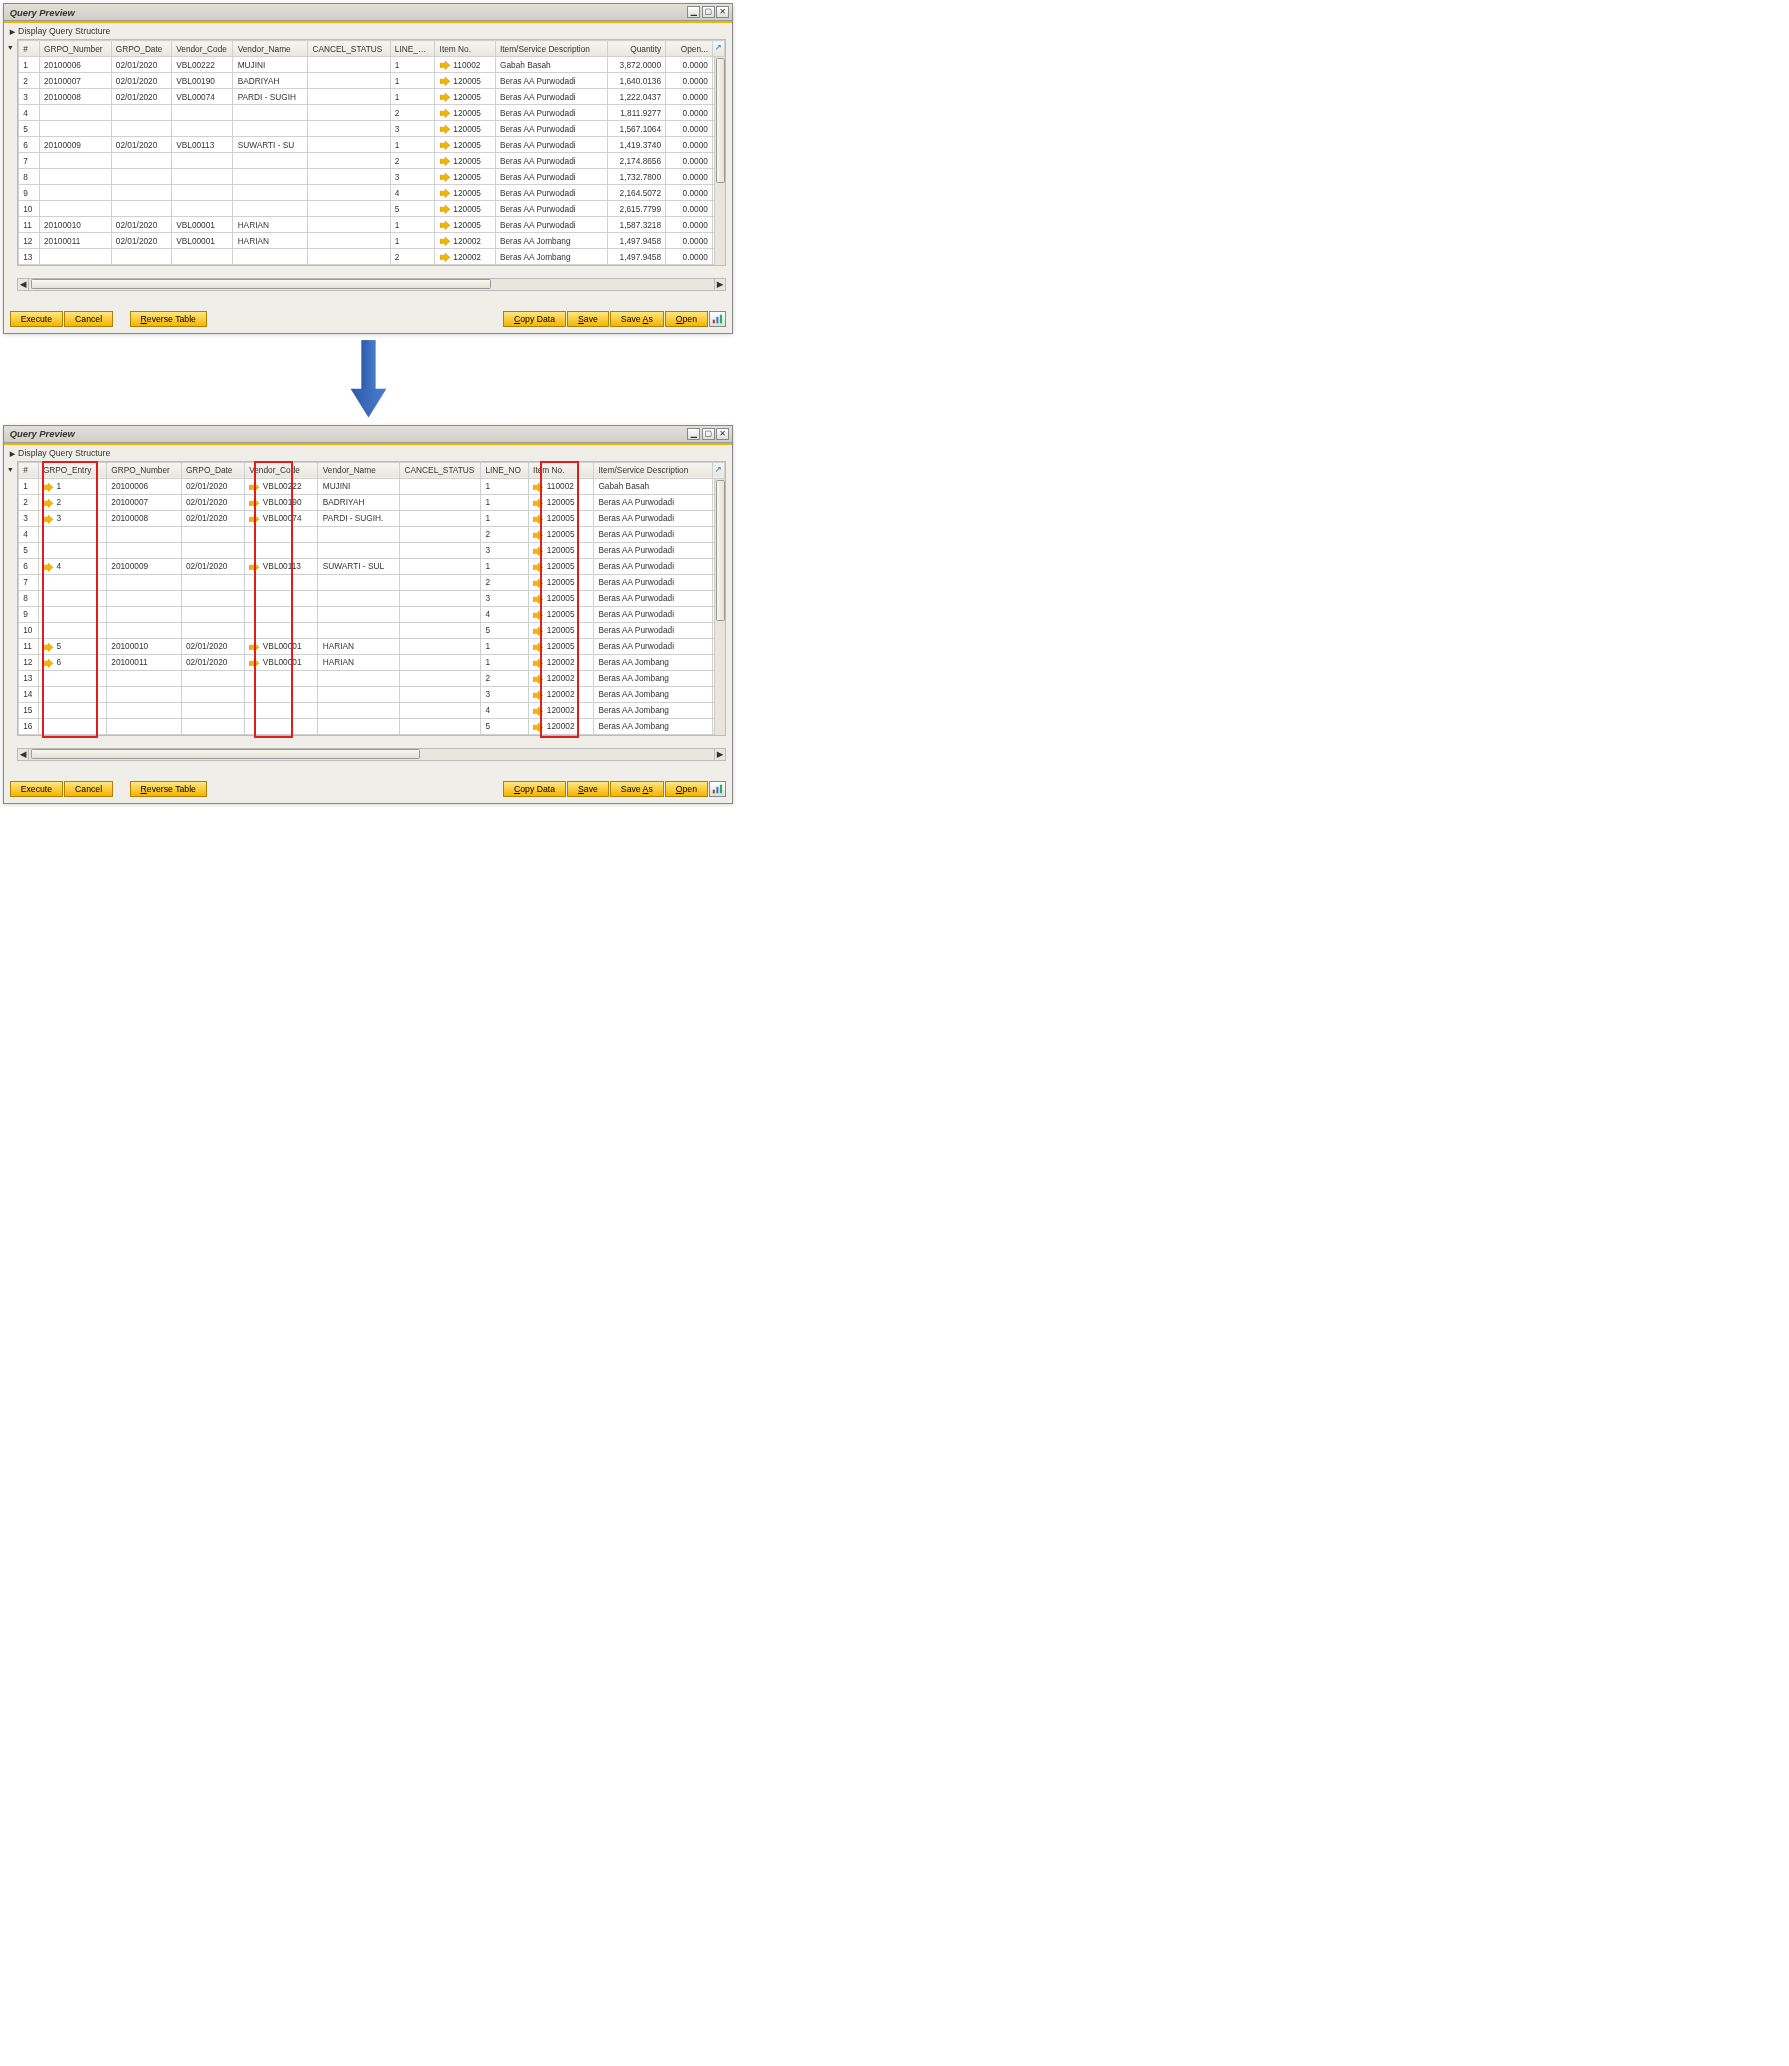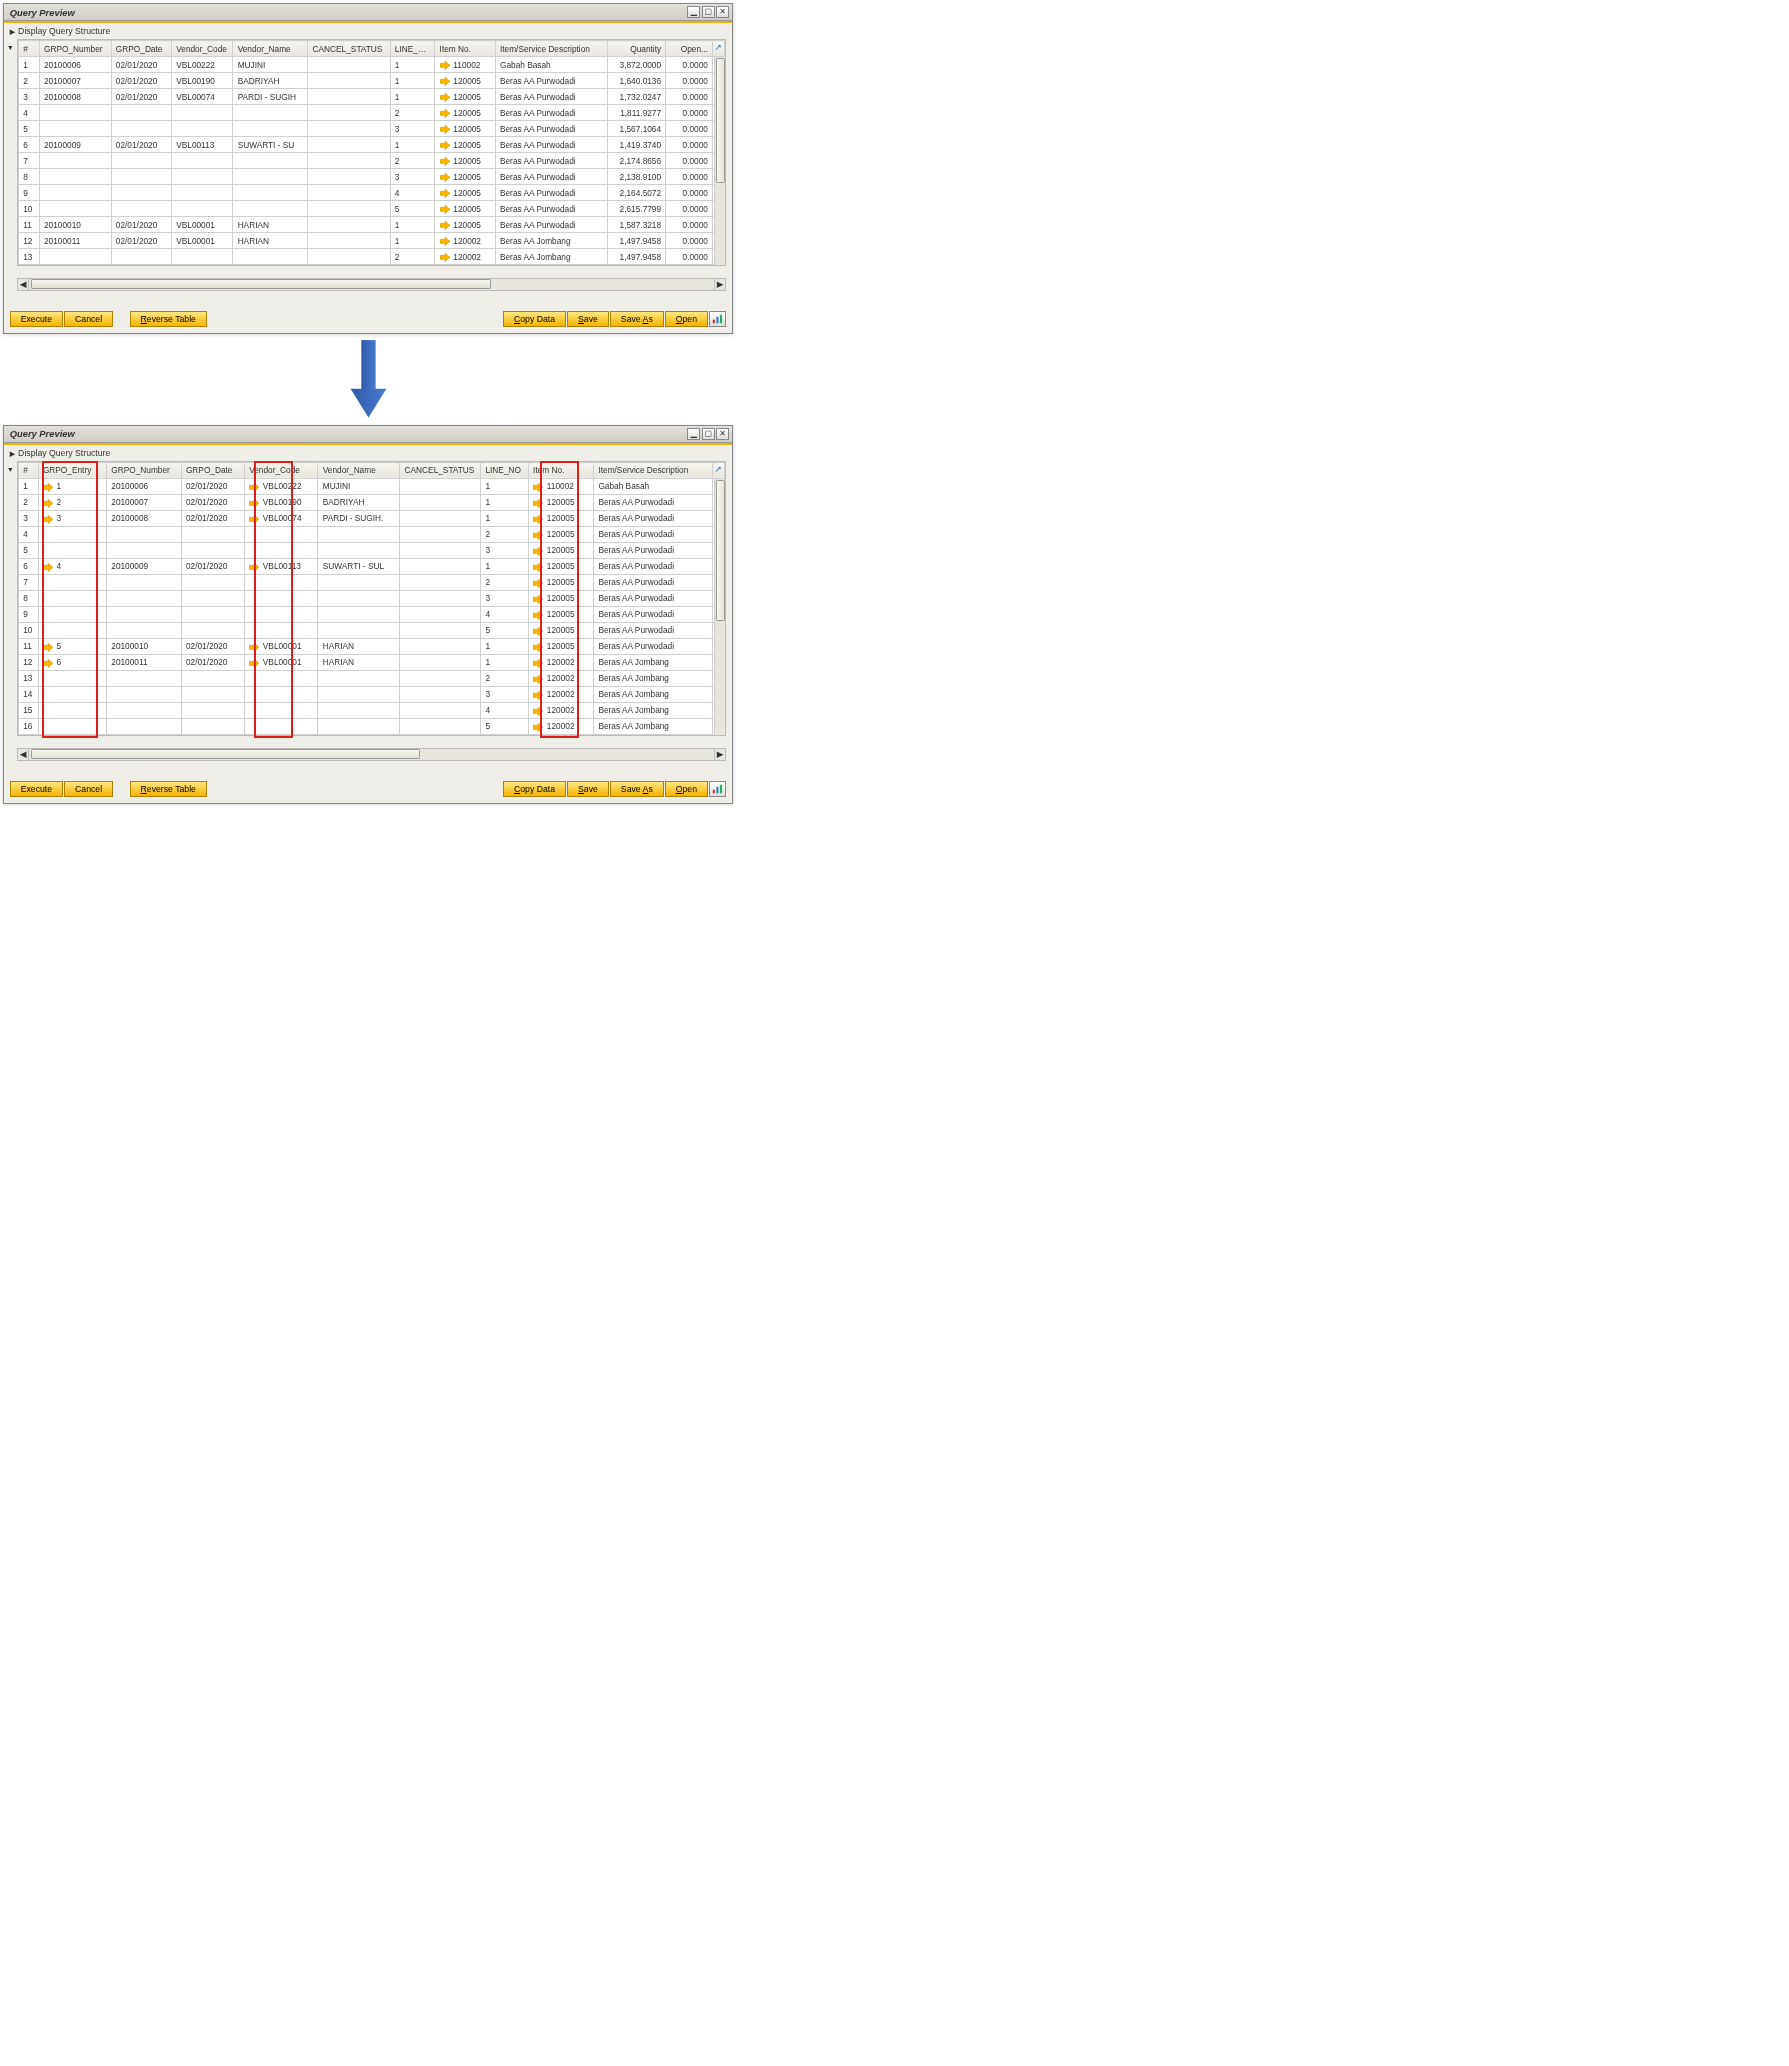--- a/index.html
+++ b/index.html
@@ -248,21 +248,21 @@
                 <td class="">20100008</td>
                 <td class="">02/01/2020</td>
                 <td class="">VBL00074</td>
                 <td class="">PARDI - SUGIH</td>
                 <td class=""></td>
                 <td class="">1</td>
                 <td class=""><span class="linkarrow"><svg width="10" height="8.7" viewBox="0 0 14 12">
                       <polygon points="0,3 7,3 7,0 14,6 7,12 7,9 0,9" fill="#f5b400" stroke="#b07c00" stroke-width="0.5"></polygon>
                     </svg></span> 120005</td>
                 <td class="">Beras AA Purwodadi</td>
-                <td class="num">1,732.0247</td>
+                <td class="num">1,222.0437</td>
                 <td class="num">0.0000</td>
                 <td></td>
               </tr>
               <tr>
                 <td class="">4</td>
                 <td class=""></td>
                 <td class=""></td>
                 <td class=""></td>
                 <td class=""></td>
                 <td class=""></td>
@@ -328,21 +328,21 @@
                 <td class=""></td>
                 <td class=""></td>
                 <td class=""></td>
                 <td class=""></td>
                 <td class=""></td>
                 <td class="">3</td>
                 <td class=""><span class="linkarrow"><svg width="10" height="8.7" viewBox="0 0 14 12">
                       <polygon points="0,3 7,3 7,0 14,6 7,12 7,9 0,9" fill="#f5b400" stroke="#b07c00" stroke-width="0.5"></polygon>
                     </svg></span> 120005</td>
                 <td class="">Beras AA Purwodadi</td>
-                <td class="num">2,138.9100</td>
+                <td class="num">1,732.7800</td>
                 <td class="num">0.0000</td>
                 <td></td>
               </tr>
               <tr>
                 <td class="">9</td>
                 <td class=""></td>
                 <td class=""></td>
                 <td class=""></td>
                 <td class=""></td>
                 <td class=""></td>

